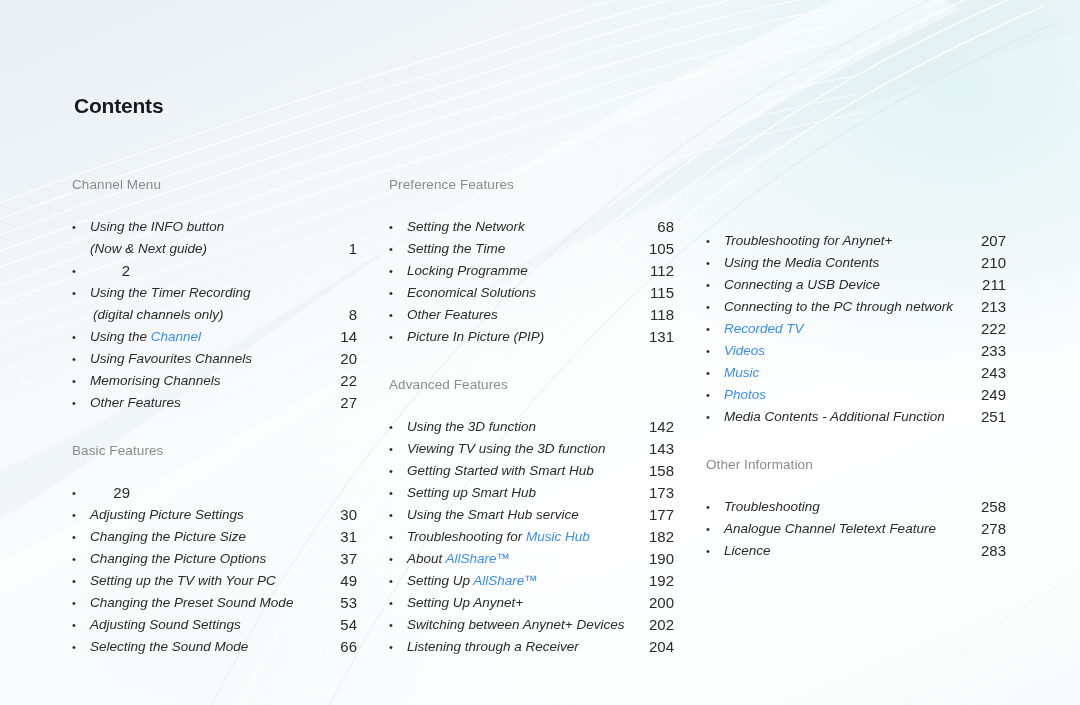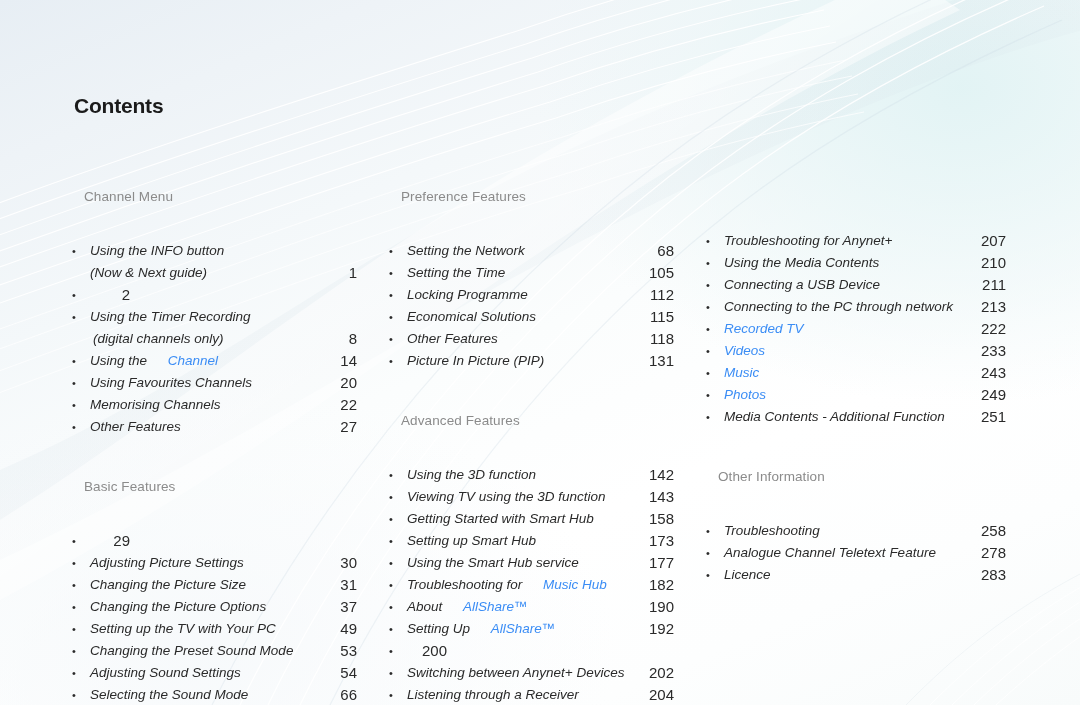--- a/index.html
+++ b/index.html
@@ -81,21 +81,21 @@
   }
   .col-1 { left: 72px;  width: 285px; }
   .col-2 { left: 389px; width: 285px; }
   .col-3 { left: 706px; width: 300px; }
 
   
   .section-heading {
     font-size: 13.5px;
     color: #8b8b8b;
     letter-spacing: 0.1px;
-    margin: 12px;
+    margin: 0;
     height: 14px;
     line-height: 14px;
   }
   .group-gap-1 { height: 24px; }
 
   
   .entry-list { margin: 0; padding: 0; list-style: none; }
   .entry {
     display: flex;
     align-items: flex-start;
@@ -127,21 +127,21 @@
   .col-1 .entry .page { width: 40px; }
   .col-2 .entry .page { width: 40px; }
   .col-3 .entry .page { width: 40px; }
 
   
   .entry.cont .bullet { visibility: hidden; }
   .entry.cont .label { padding-left: 0; }
   .entry.cont-indent .label { padding-left: 3px; }
 
   
-  .hl { color: #3b8df5; margin-left: 17px; }
+  .hl { color: #3b8df5; }
   
   .entry.blue .label { color: #3b8df5; }
 
   .spacer-section { height: 30px; }
 </style>
 </head>
 <body>
 
 <div id="page">
 
@@ -375,20 +375,21 @@
             <span class="label">About <span class="hl">AllShare™</span></span>
             <span class="page">190</span>
           </div>
           <div class="entry">
             <span class="bullet">•</span>
             <span class="label">Setting Up <span class="hl">AllShare™</span></span>
             <span class="page">192</span>
           </div>
           <div class="entry">
             <span class="bullet">•</span>
+            <span class="label">Setting Up Anynet+</span>
             <span class="page">200</span>
           </div>
           <div class="entry">
             <span class="bullet">•</span>
             <span class="label">Switching between Anynet+ Devices</span>
             <span class="page">202</span>
           </div>
           <div class="entry">
             <span class="bullet">•</span>
             <span class="label">Listening through a Receiver</span>

